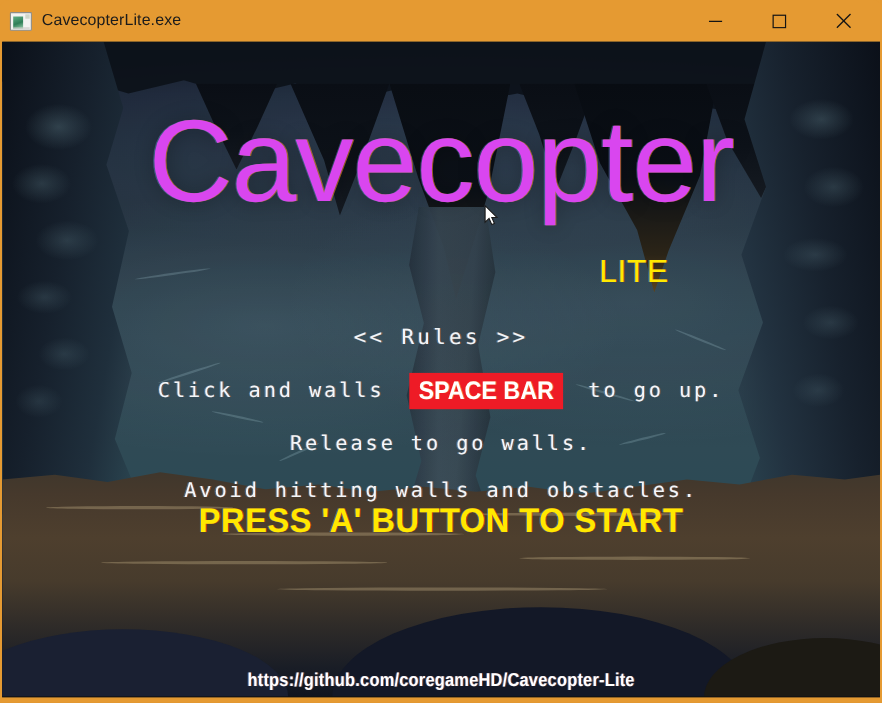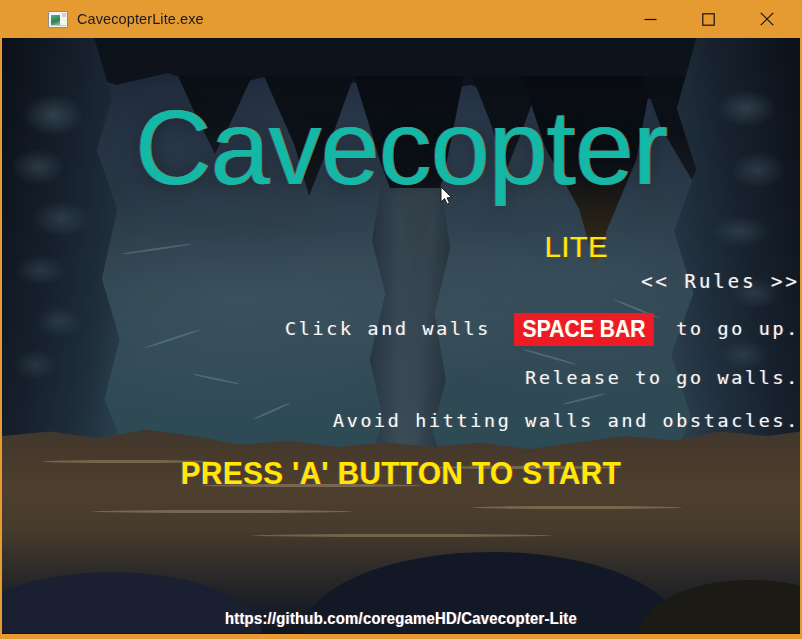--- a/index.html
+++ b/index.html
@@ -32,21 +32,20 @@
     align-items: center;
     user-select: none;
   }
   .titlebar-left {
     display: flex;
     align-items: center;
     padding-left: 9px;
     gap: 9px;
     flex: 1 1 auto;
     min-width: 0;
-    margin-left: 39px;
   }
   .app-icon {
     width: 20px; height: 17px;
     position: relative;
     flex: 0 0 auto;
     background: #f3f3f1;
     border: 1px solid #8d8d8a;
     border-radius: 1px;
   }
   .app-icon .ai-inner {
@@ -292,21 +291,21 @@
   .game-title {
     position: absolute;
     left: 0; top: 56px;
     width: 798px;
     text-align: center;
     font-family: "Liberation Sans", sans-serif;
     font-weight: 300;
     font-size: 106px;
     line-height: 1;
     letter-spacing: -1px;
-    color: #14b8a6;
+    color: #d946ef;
     text-shadow:
       1px 0 0 rgba(255,150,40,0.55),
       -1px 0 0 rgba(120,170,255,0.35),
       0 0 18px rgba(0,0,0,0.30);
     white-space: nowrap;
   }
   .game-subtitle {
     position: absolute;
     left: 0; top: 195px;
     width: 758px;
@@ -316,23 +315,23 @@
     font-weight: 400;
     font-size: 29px;
     line-height: 1;
     letter-spacing: 0.5px;
     color: #ffe900;
     text-shadow: 1px 0 0 rgba(255,80,0,0.75), -1px 0 0 rgba(60,170,255,0.45);
   }
 
   .rules-block {
     position: absolute;
-    left: 0; top: 232px;
+    left: 0; top: 258px;
     width: 798px;
-    text-align: right;
+    text-align: center;
   }
   .rules-heading {
     font-family: "DejaVu Sans Mono", "Liberation Mono", monospace;
     font-size: 19px;
     letter-spacing: 3px;
     color: #f0f6f8;
     margin-bottom: 21px;
     text-shadow: 1px 0 0 rgba(255,120,40,0.45), -1px 0 0 rgba(90,170,255,0.45);
   }
   .rules-line {

